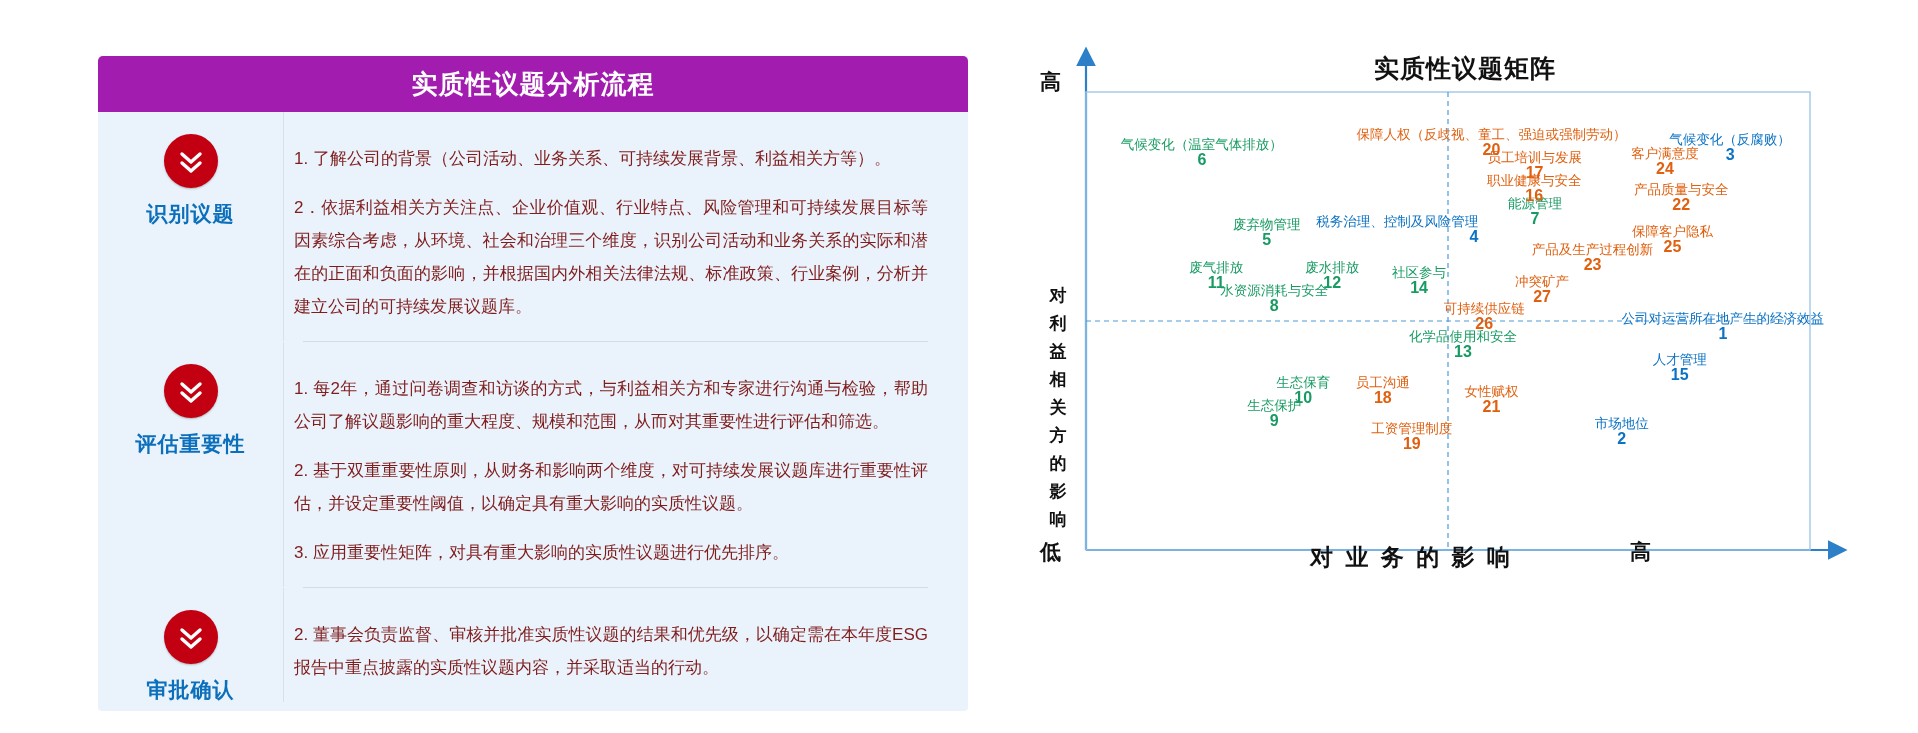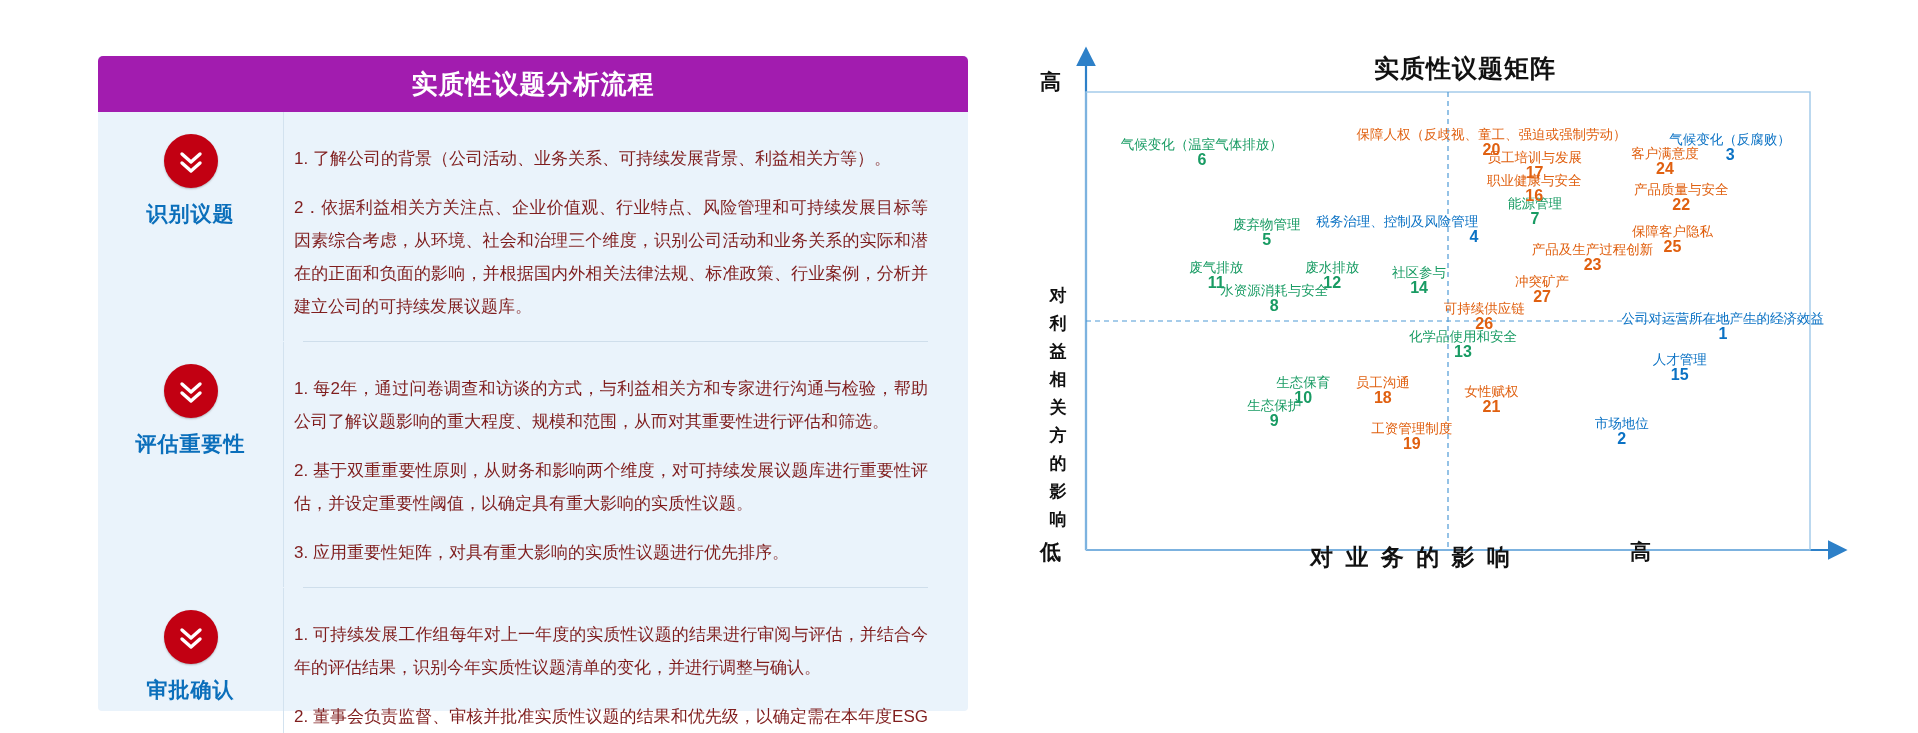--- a/index.html
+++ b/index.html
@@ -241,21 +241,20 @@
         <div class="flow-left">
           <div class="chev-badge">
             <svg width="34" height="34" viewBox="0 0 34 34" aria-hidden="true">
               <path d="M8 10 L17 18 L26 10" fill="none" stroke="#ffffff" stroke-width="3.4" stroke-linecap="round" stroke-linejoin="round"></path>
               <path d="M8 19 L17 27 L26 19" fill="none" stroke="#ffffff" stroke-width="3.4" stroke-linecap="round" stroke-linejoin="round"></path>
             </svg>
           </div>
           <div class="stage-label">审批确认</div>
         </div>
         <div class="flow-right">
-          <p class="para">1. 可持续发展工作组每年对上一年度的实质性议题的结果进行审阅与评估，并结合今年的评估结果，识别今年实质性议题清单的变化，并进行调整与确认。</p>
           <p class="para">2. 董事会负责监督、审核并批准实质性议题的结果和优先级，以确定需在本年度ESG报告中重点披露的实质性议题内容，并采取适当的行动。</p>
         </div>
       </div>
 
     </div>
   </div>
 
   <div class="chart-panel">
     <div class="chart-title">实质性议题矩阵</div>
 

